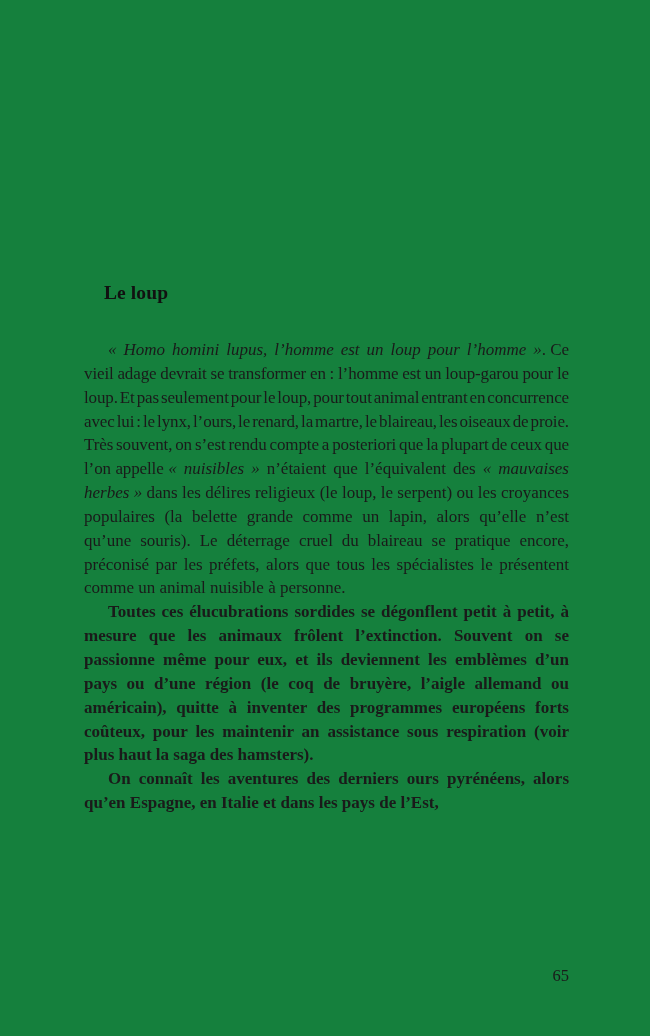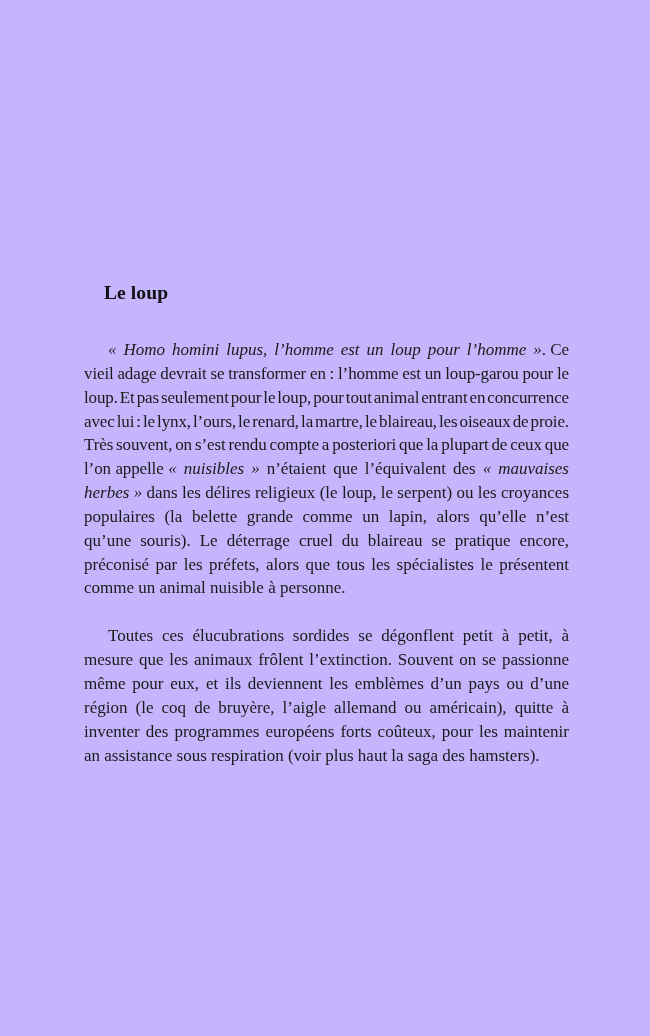--- a/index.html
+++ b/index.html
@@ -15,21 +15,21 @@
     color: #1a1a1a;
     -webkit-font-smoothing: antialiased;
   }
 
   .page {
     position: absolute;
     left: 0;
     top: 0;
     width: 650px;
     height: 1036px;
-    background: #c4b5fd;
+    background: #15803d;
     box-sizing: border-box;
   }
 
   .text-block {
     position: absolute;
     left: 84px;
     top: 281px;
     width: 485px;
   }
 
@@ -51,21 +51,21 @@
     text-indent: 24px;
     color: #1a1a1a;
     hyphens: none;
   }
 
   .para-gap-lead {
     margin-top: 33px;
   }
 
   .para-gap {
-    margin-top: 24px;
+    font-weight: bold;
   }
 
   
   .it {
     font-style: italic;
   }
 
   
   .tight {
     word-spacing: -2.4px;
@@ -89,17 +89,19 @@
 <div class="page">
 
   <div class="text-block">
 
     <h1 class="chapter-heading">Le loup</h1>
 
     <p class="para para-gap-lead"><span class="it">«&nbsp;Homo homini lupus, l’homme est un loup pour l’homme&nbsp;»</span><span class="tight">. Ce vieil adage devrait se transformer en&nbsp;: l’homme est un loup-garou pour le loup. Et pas seulement pour le loup, pour tout animal entrant en concurrence avec lui&nbsp;: le lynx, l’ours, le renard, la martre, le blaireau, les oiseaux de proie. Très souvent, on s’est rendu compte a posteriori que la plupart de ceux que l’on appelle </span><span class="it">«&nbsp;nuisibles&nbsp;»</span><span> n’étaient que l’équivalent des </span><span class="it">«&nbsp;mauvaises herbes&nbsp;»</span><span> dans les délires religieux (le loup, le serpent) ou les croyances populaires (la belette grande comme un lapin, alors qu’elle n’est qu’une souris). Le déterrage cruel du blaireau se pratique encore, préconisé par les préfets, alors que tous les spécialistes le présentent comme un animal nuisible à personne.</span></p>
 
     <p class="para para-gap">Toutes ces élucubrations sordides se dégonflent petit à petit, à mesure que les animaux frôlent l’extinction. Souvent on se passionne même pour eux, et ils deviennent les emblèmes d’un pays ou d’une région (le coq de bruyère, l’aigle allemand ou américain), quitte à inventer des programmes européens forts coûteux, pour les maintenir an assistance sous respiration (voir plus haut la saga des hamsters).</p>
 
+    <p class="para para-gap">On connaît les aventures des derniers ours pyrénéens, alors qu’en Espagne, en Italie et dans les pays de l’Est,</p>
 
   </div>
 
+  <div class="page-number">65</div>
 
 </div>
 
 </body></html>

